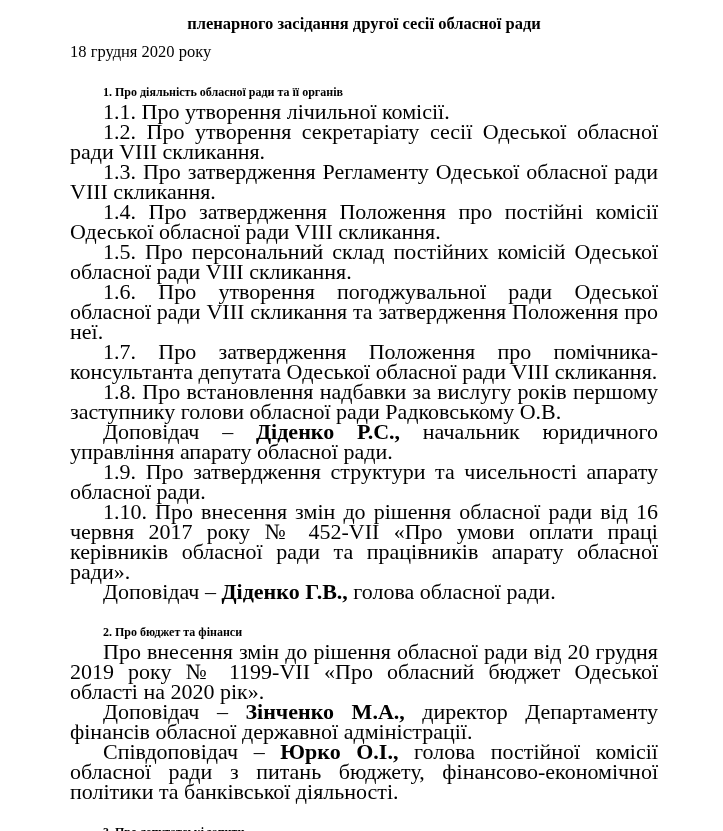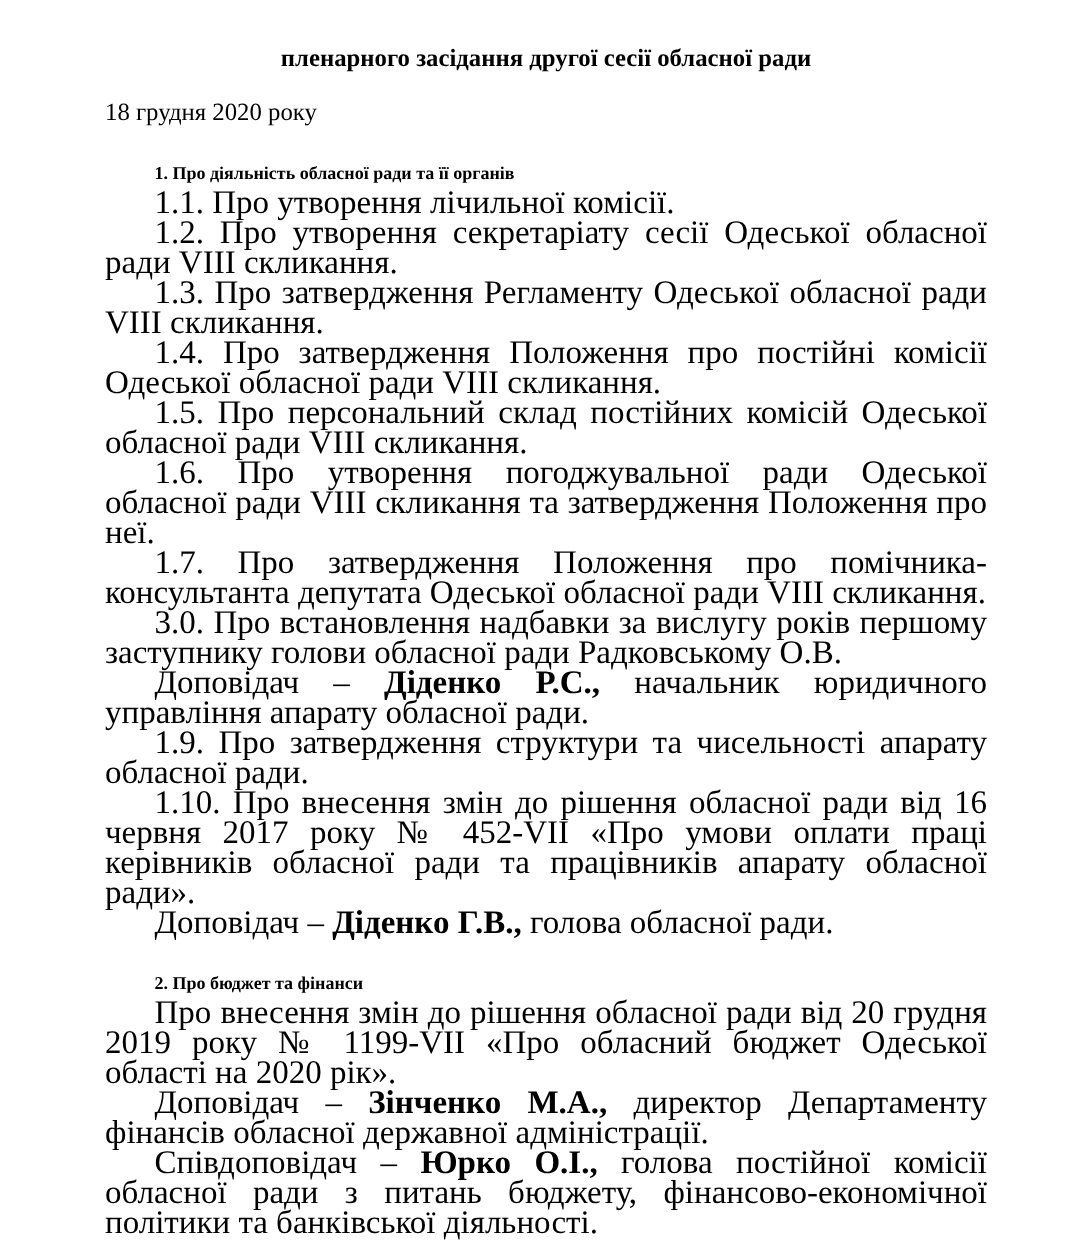--- a/index.html
+++ b/index.html
@@ -22,21 +22,21 @@
     background: #ffffff;
   }
   .doc-title {
     margin: 0;
     text-align: center;
     font-size: 17.5px;
     font-weight: bold;
     line-height: 22px;
   }
   .doc-subtitle {
-    margin: 16px;
+    margin: 1px;
     text-align: center;
     font-size: 16.5px;
     font-weight: bold;
     line-height: 21px;
   }
   .doc-date {
     margin-top: 8px;
     font-size: 16.5px;
     line-height: 20px;
   }
@@ -73,21 +73,21 @@
   <div class="sections" id="sections">
       <section>
         <div class="sec-heading">1. Про діяльність обласної ради та її органів</div>
         <p class="para">1.1. Про утворення лічильної комісії.</p>
         <p class="para">1.2. Про утворення секретаріату сесії Одеської обласної ради VIII&nbsp;скликання.</p>
         <p class="para">1.3. Про затвердження Регламенту Одеської обласної ради VIII&nbsp;скликання.</p>
         <p class="para">1.4. Про затвердження Положення про постійні комісії Одеської обласної ради VIII&nbsp;скликання.</p>
         <p class="para">1.5. Про персональний склад постійних комісій Одеської обласної ради VIII&nbsp;скликання.</p>
         <p class="para">1.6. Про утворення погоджувальної ради Одеської обласної ради VIII&nbsp;скликання та затвердження Положення про неї.</p>
         <p class="para">1.7. Про затвердження Положення про помічника-консультанта депутата Одеської обласної ради VIII&nbsp;скликання.</p>
-        <p class="para">3.0. Про встановлення надбавки за вислугу років першому заступнику голови обласної ради Радковському О.В.</p>
+        <p class="para">1.8. Про встановлення надбавки за вислугу років першому заступнику голови обласної ради Радковському О.В.</p>
         <p class="para">Доповідач – <b>Діденко Р.С.,</b> начальник юридичного управління апарату обласної ради.</p>
         <p class="para">1.9. Про затвердження структури та чисельності апарату обласної ради.</p>
         <p class="para">1.10. Про внесення змін до рішення обласної ради від 16 червня 2017 року №&nbsp;452-VII «Про умови оплати праці керівників обласної ради та працівників апарату обласної ради».</p>
         <p class="para">Доповідач – <b>Діденко Г.В.,</b> голова обласної ради.</p>
       </section>
       <section>
         <div class="sec-heading">2. Про бюджет та фінанси</div>
         <p class="para">Про внесення змін до рішення обласної ради від 20 грудня 2019 року №&nbsp;1199-VII «Про обласний бюджет Одеської області на 2020 рік».</p>
         <p class="para">Доповідач – <b>Зінченко М.А.,</b> директор Департаменту фінансів обласної державної адміністрації.</p>
         <p class="para">Співдоповідач – <b>Юрко О.І.,</b> голова постійної комісії обласної ради з питань бюджету, фінансово-економічної політики та банківської діяльності.</p>

